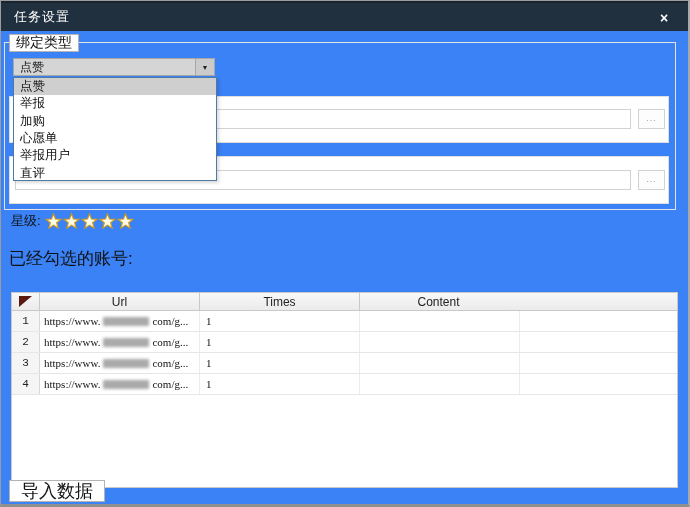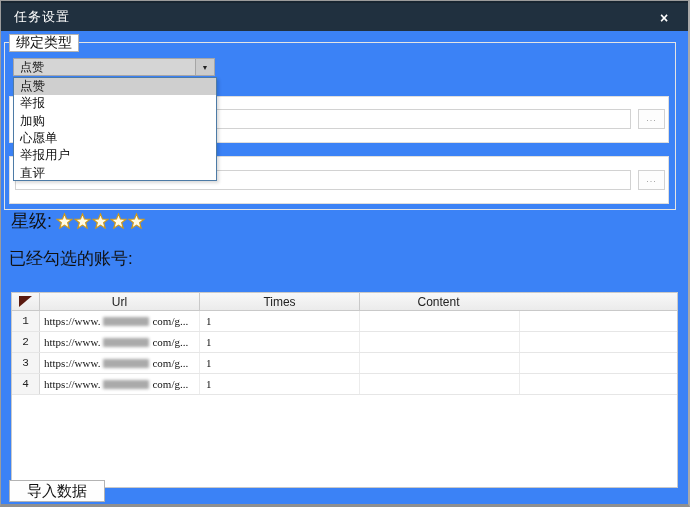--- a/index.html
+++ b/index.html
@@ -50,21 +50,21 @@
   .tf1 { top:108px; }
   .tf2 { top:169px; }
   .browse-btn { position:absolute; left:637px; width:27px; height:20px; background:#fdfdfd;
                 border:1px solid #d2d2d2; color:#9a9a9a; font-size:9px; letter-spacing:1px;
                 display:flex; align-items:flex-end; justify-content:center; padding-bottom:5px; cursor:pointer; }
   .bb1 { top:108px; }
   .bb2 { top:169px; }
 
   
   .star-row { position:absolute; left:10px; top:210px; height:20px; display:flex; align-items:center; }
-  .star-row .lbl { font-size:18px; color:#111; margin-right:4px; }
+  .star-row .lbl { font-size:13px; color:#111; margin-right:4px; }
   .star { width:17px; height:16px; display:block; margin-right:1px; cursor:pointer; }
 
   
   .accounts-label { position:absolute; left:8px; top:246px; font-size:17px; color:#111; }
 
   
   .grid { position:absolute; left:10px; top:275px; width:667px; height:196px;
           border:1px solid #c9c9c9; background:#fff; font-size:12px;margin-top:16px; }
   .grid-header { display:flex; height:18px; background:linear-gradient(#f8f8f8,#ebebeb);
                  border-bottom:1px solid #c9c9c9; }
@@ -82,21 +82,21 @@
              font-family:Liberation Serif, serif; font-size:11px;
              color:#111; overflow:hidden; white-space:nowrap; }
   .gr-cell.url { padding-left:4px; }
   .gr-cell.times { padding-left:6px; }
   .gr-cell:last-child { border-right:none; }
   .redact { display:inline-block; width:46px; height:9px; background:#aaa;
             filter:blur(1.5px); margin:0 3px; border-radius:1px; }
 
   
   .import-btn { position:absolute; left:8px; top:479px; width:96px; height:22px;
-                background:#fefefe; border:1px solid #b3b3b3; font-size:15px; color:#111;
+                background:#fefefe; border:1px solid #b3b3b3; font-size:18px; color:#111;
                 display:flex; align-items:center; justify-content:center; cursor:pointer; }
 </style>
 </head>
 <body>
 
 <div class="dialog">
 
   <div class="titlebar">
     <span class="title">任务设置</span>
     <span class="close-btn">×</span>

